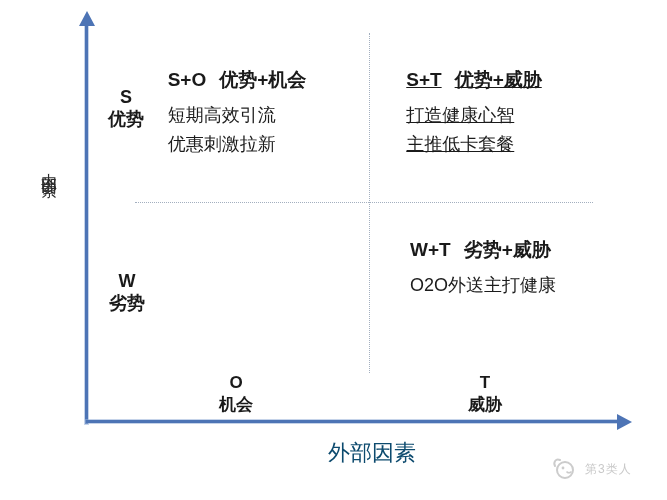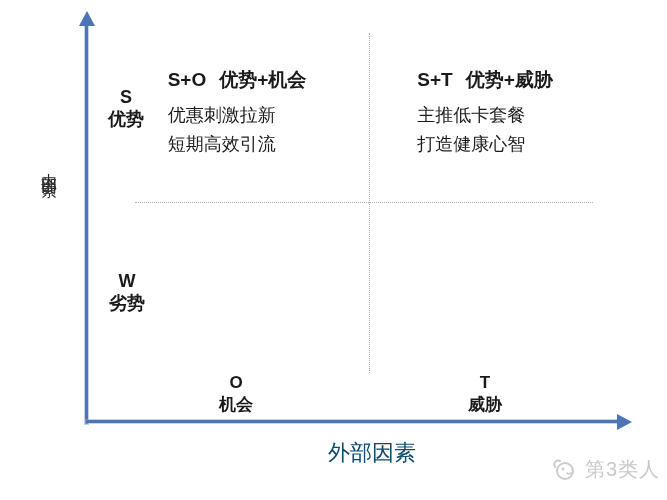--- a/index.html
+++ b/index.html
@@ -115,36 +115,36 @@
     margin-bottom: 6px;
   }
   .quadrant .q-title .q-code { margin-right: 13px; }
   .quadrant .q-line {
     font-size: 18px;
     line-height: 24px;
     margin-top: 5px;
     color: #1c1c1c;
   }
   .quad-so { left: 237px; top: 68px; }
-  .quad-st { left: 485px; top: 68px; }
+  .quad-st { left: 474px; top: 68px; text-decoration: underline; }
   .quad-wo { left: 237px; top: 238px; }
   .quad-wt { left: 483px; top: 238px; }
 
   
   .watermark {
     position: absolute;
     left: 552px; top: 456px;
     display: flex;
     align-items: center;
     gap: 5px;
     color: #c9c9c9;
     user-select: none;
   }
   .watermark .wm-text {
-    font-size: 20px;
+    font-size: 12px;
     letter-spacing: 1px;
     white-space: nowrap;
   }
   .watermark svg { display: block; }
 </style>
 </head>
 <body>
 
 <div class="canvas">
 
@@ -174,33 +174,39 @@
   </div>
   <div class="factor-label factor-t">
     <div>T</div>
     <div>威胁</div>
   </div>
 
   <div class="quadrant quad-so">
     <div class="q-title">
       <span class="q-code">S+O</span><span>优势+机会</span>
     </div>
+    <div class="q-line">短期高效引流</div>
     <div class="q-line">优惠刺激拉新</div>
-    <div class="q-line">短期高效引流</div>
   </div>
 
   <div class="quadrant quad-st">
     <div class="q-title">
       <span class="q-code">S+T</span><span>优势+威胁</span>
     </div>
+    <div class="q-line">打造健康心智</div>
     <div class="q-line">主推低卡套餐</div>
-    <div class="q-line">打造健康心智</div>
-  </div>
-
-
+  </div>
+
+
+  <div class="quadrant quad-wt">
+    <div class="q-title">
+      <span class="q-code">W+T</span><span>劣势+威胁</span>
+    </div>
+    <div class="q-line">O2O外送主打健康</div>
+  </div>
 
   <div class="watermark">
     <span>
       <svg width="28" height="26" viewBox="0 0 28 26" fill="none">
         <path d="M3 10 C1 6, 4 2, 8 4" stroke="#cccccc" stroke-width="2" stroke-linecap="round"></path>
         <circle cx="13" cy="14" r="8" stroke="#cccccc" stroke-width="2"></circle>
         <circle cx="11" cy="12" r="1.4" fill="#cccccc"></circle>
         <path d="M15 16 q2 1.5 4 0" stroke="#cccccc" stroke-width="1.6" stroke-linecap="round"></path>
       </svg>
     </span>

